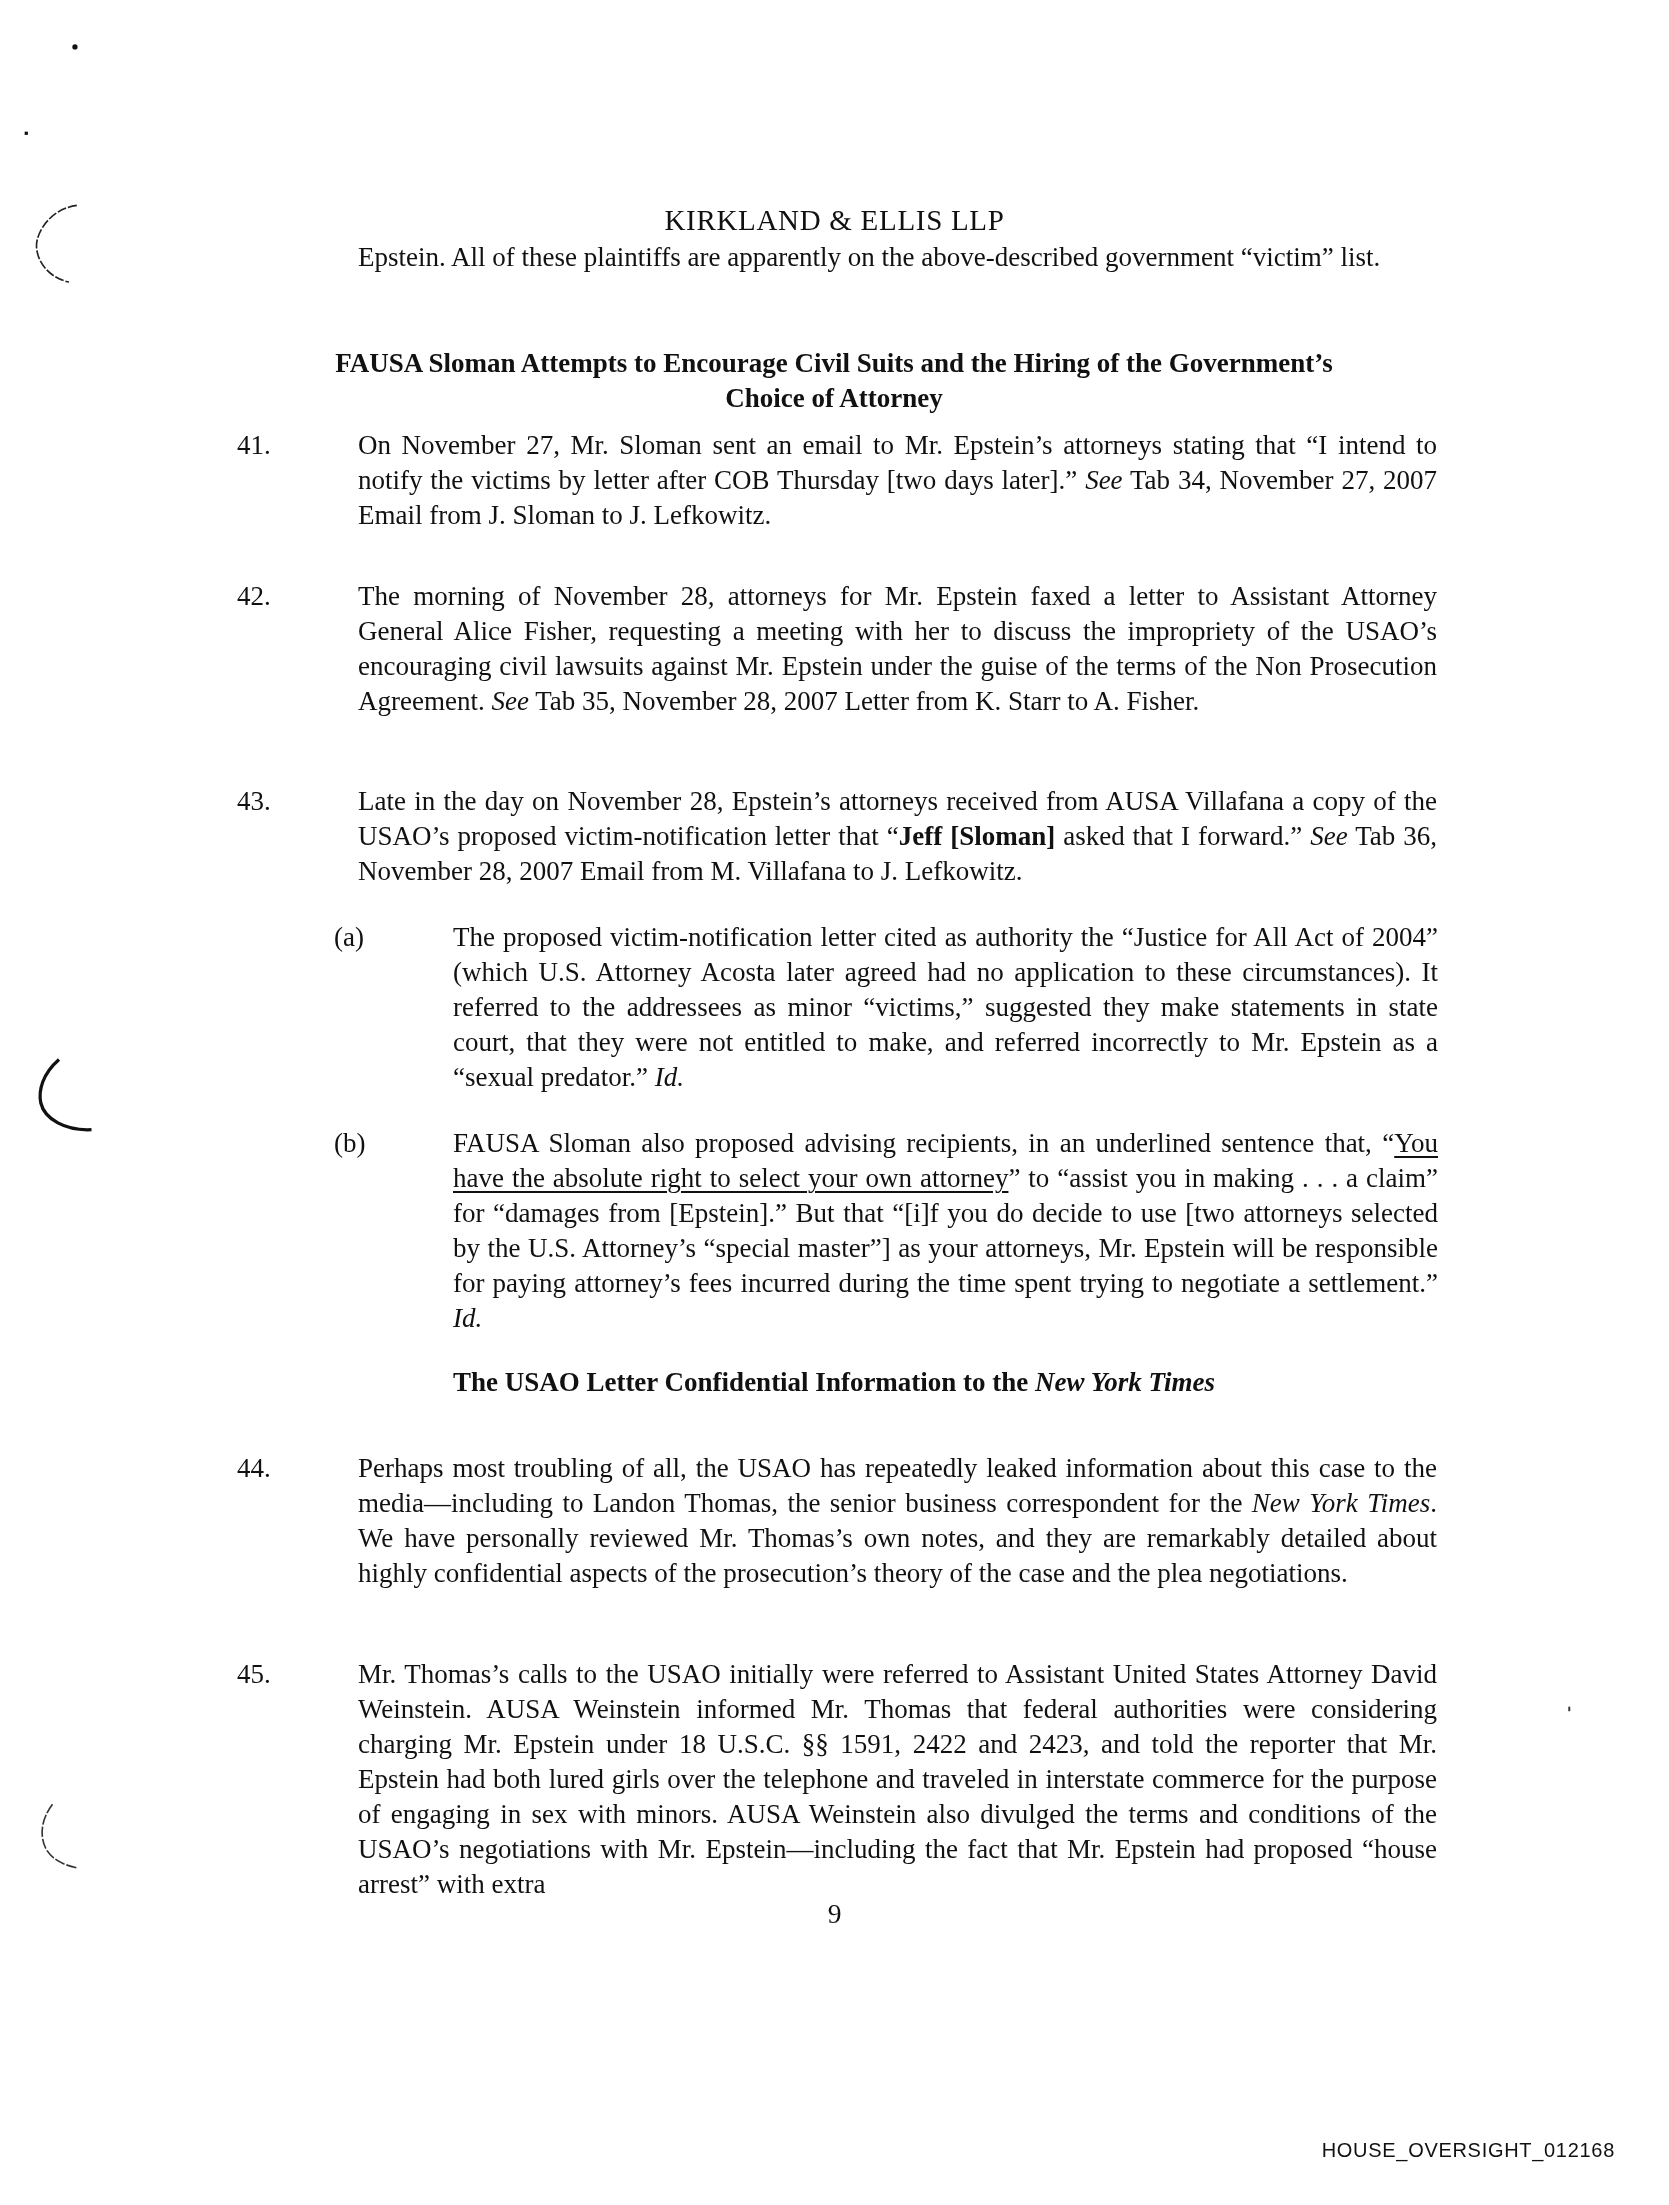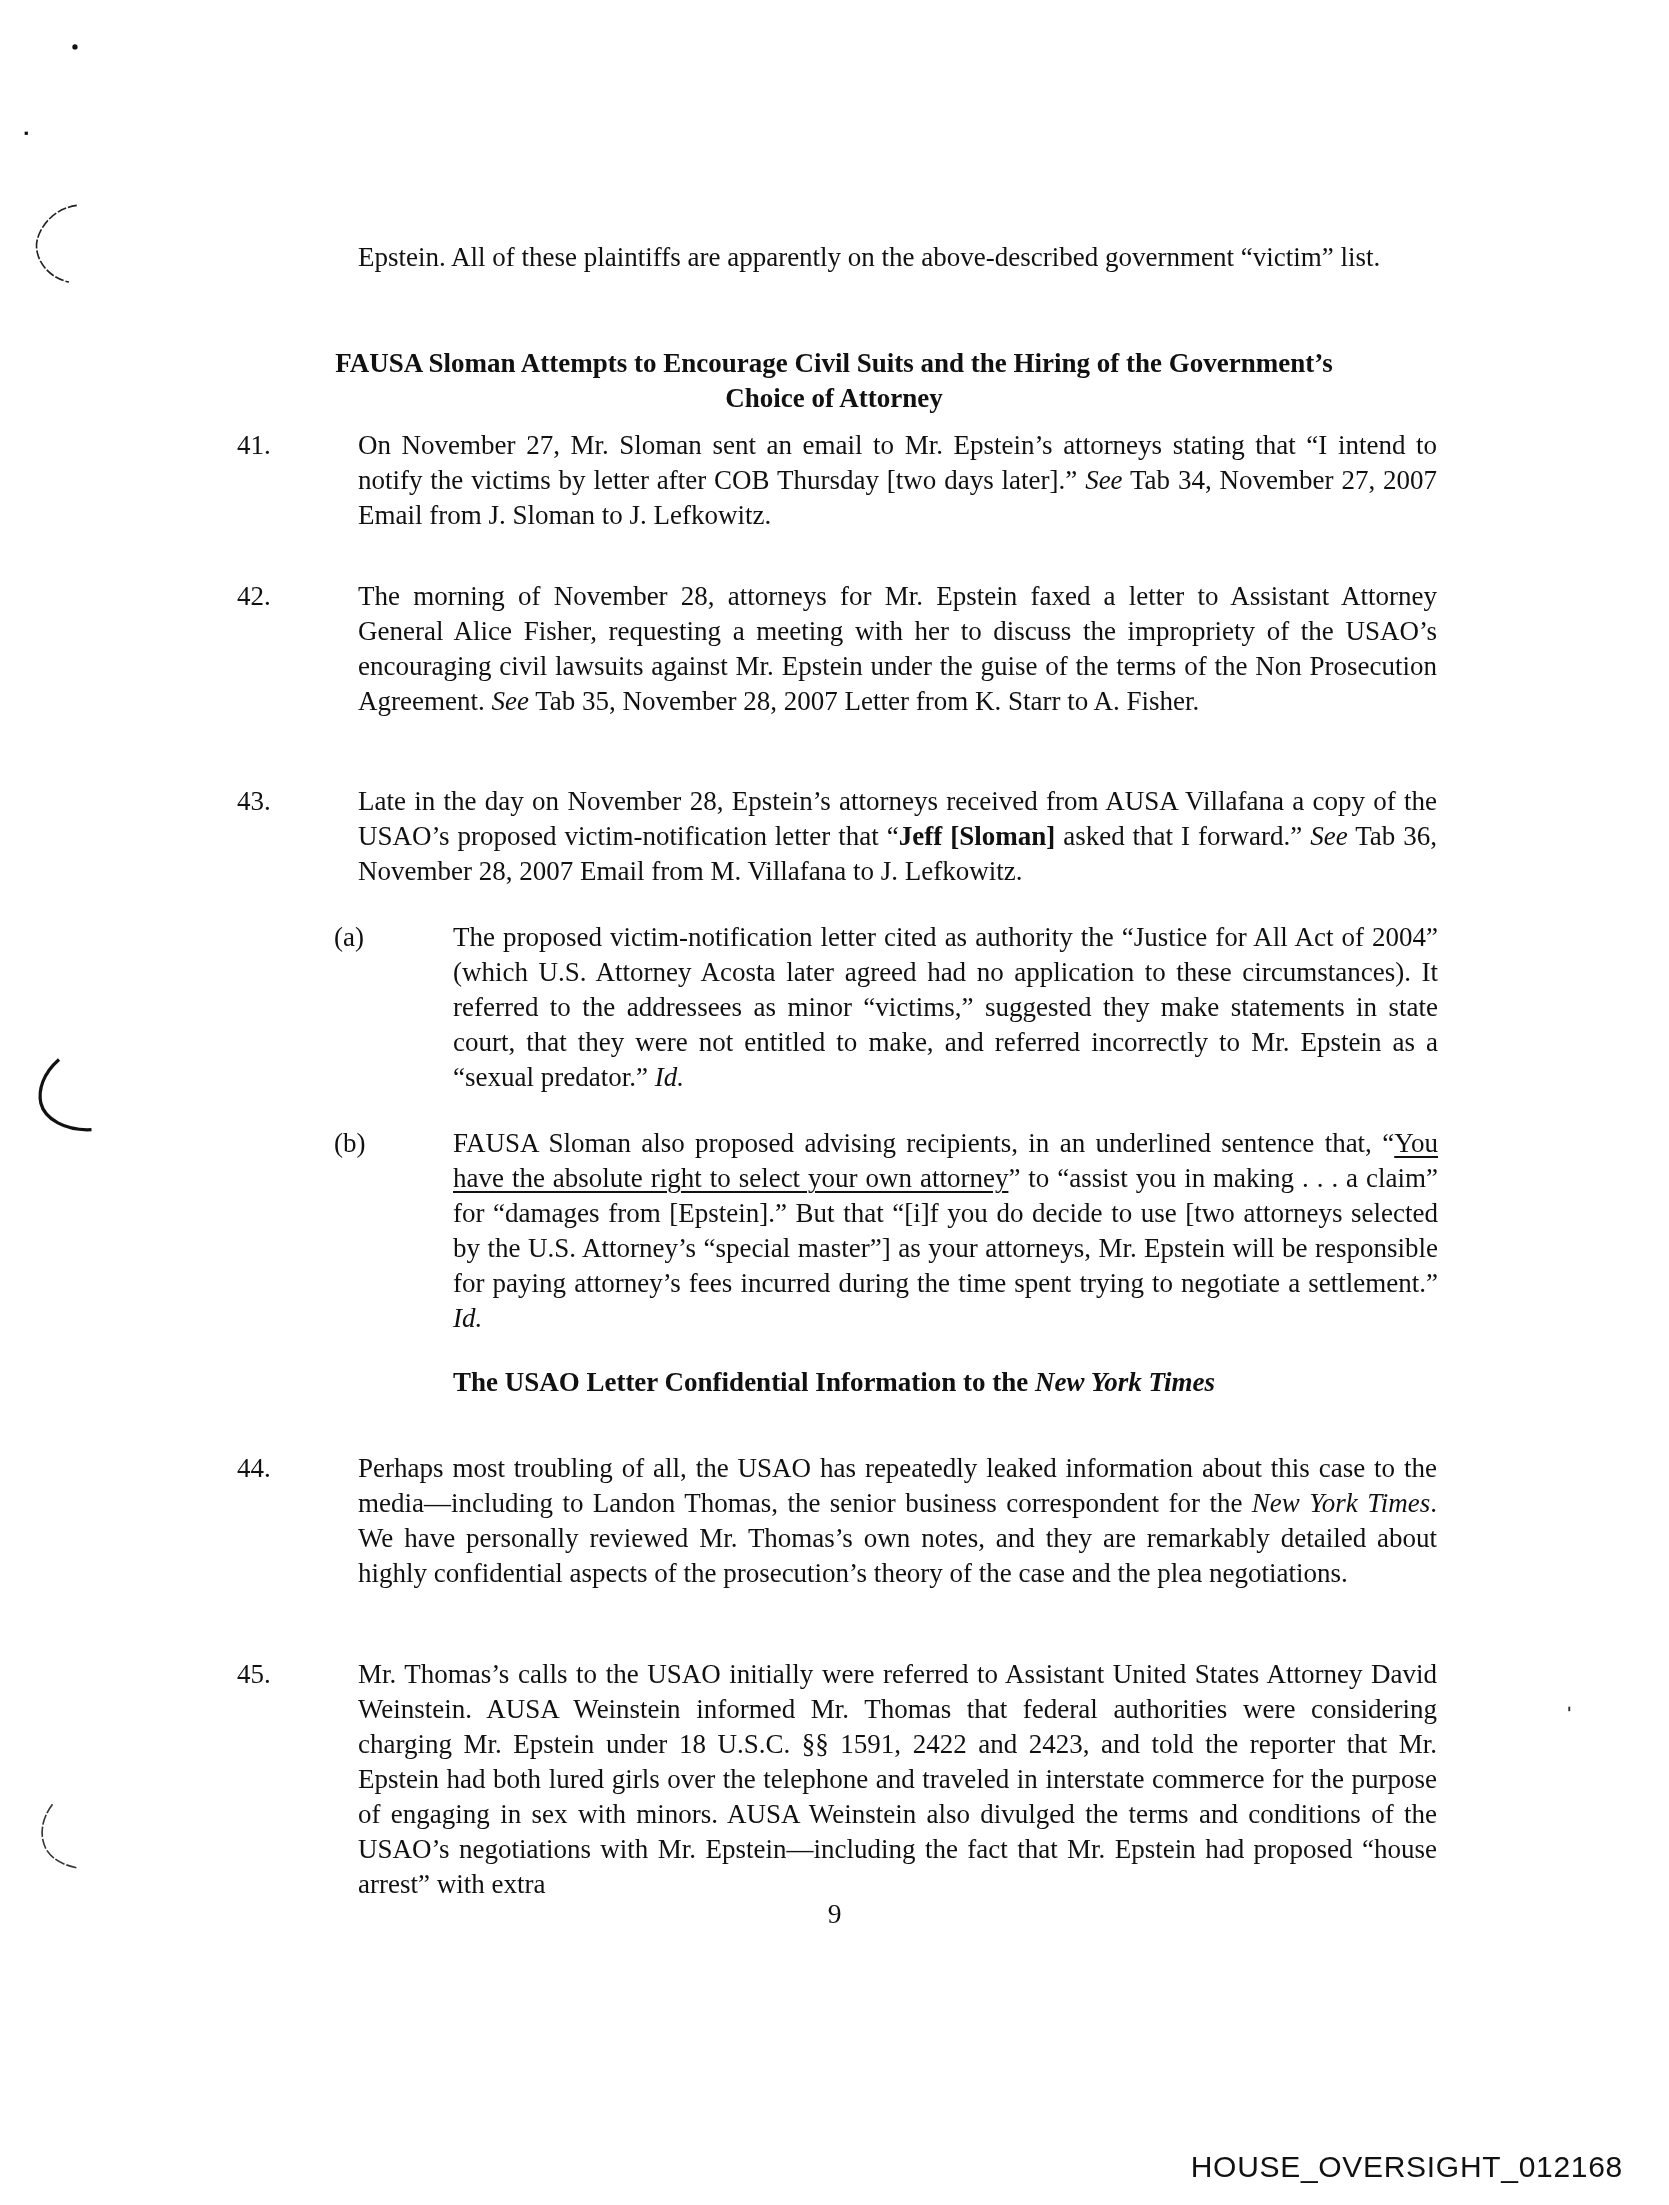--- a/index.html
+++ b/index.html
@@ -28,22 +28,22 @@
   .sub .num { width: 95px; flex: none; font-size: 27px; line-height: 35px; }
   .sub .txt { flex: 1; }
   i, .it { font-style: italic; }
   .bi { font-weight: bold; }
   .u { text-decoration: underline; text-decoration-thickness: 2px; text-underline-offset: 3.9px; }
   .page-num {
     position: absolute; top: 1898px; left: 0; width: 1669px; text-align: center;
     font-size: 27.5px;
   }
   .bates {
-    position: absolute; top: 2139px; right: 46px;
-    font-family: "Liberation Sans", "DejaVu Sans", sans-serif; font-size: 30px; letter-spacing: 0.7px; margin-top: 11px;
+    position: absolute; top: 2139px; right: 54px;
+    font-family: "Liberation Sans", "DejaVu Sans", sans-serif; font-size: 20px; letter-spacing: 0.7px;
   }
   .mark { position: absolute; }
 </style>
 </head>
 <body>
 
 <div class="page">
 
   <svg class="mark" style="left:71px;top:43px" width="7.9" height="7.9" viewBox="0 0 12 12">
       <circle cx="6" cy="6" r="4" fill="#111"></circle>
@@ -57,20 +57,21 @@
   <svg class="mark" style="left:33px;top:1054px" width="65" height="85" viewBox="0 0 100 130">
       <path d="M40 8 C15 30 8 55 12 75 C18 100 50 118 90 116" fill="none" stroke="#111" stroke-width="5"></path>
     </svg>
   <svg class="mark" style="left:33px;top:1800px" width="52" height="72" viewBox="0 0 80 110">
       <path d="M30 6 C12 30 10 55 20 75 C30 92 48 100 68 104" fill="none" stroke="#333" stroke-width="2.5" stroke-dasharray="16 3"></path>
     </svg>
   <svg class="mark" style="left:1567px;top:1706px" width="5.2" height="6.5" viewBox="0 0 8 10">
       <rect x="2" y="1" width="3" height="7" fill="#333"></rect>
     </svg>
 
+  <div class="letterhead">KIRKLAND &amp; ELLIS LLP</div>
 
   <div class="cont body-text">Epstein.  All of these plaintiffs are apparently on the above-described government “victim” list.</div>
 
   <div class="heading" style="top:346px">
     <span>FAUSA Sloman Attempts to Encourage Civil Suits and the Hiring of the Government’s</span><br>
     <span>Choice of Attorney</span>
   </div>
 
   <div class="para" style="top:428px">
     <div class="num">41.</div>

